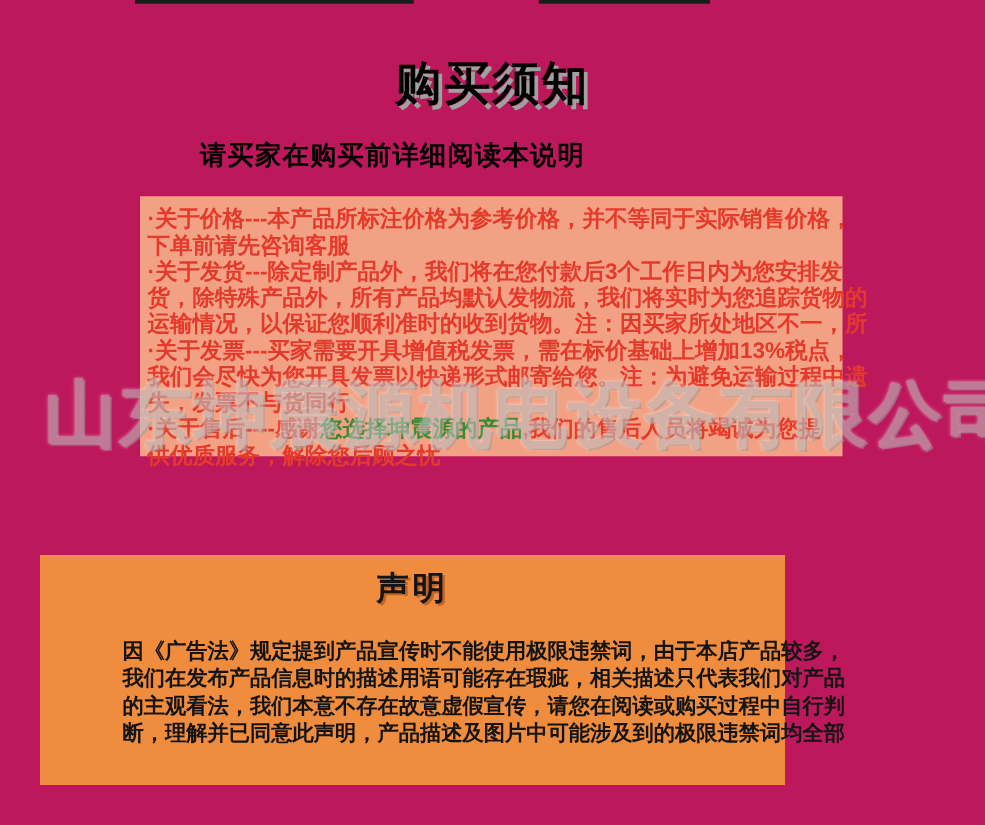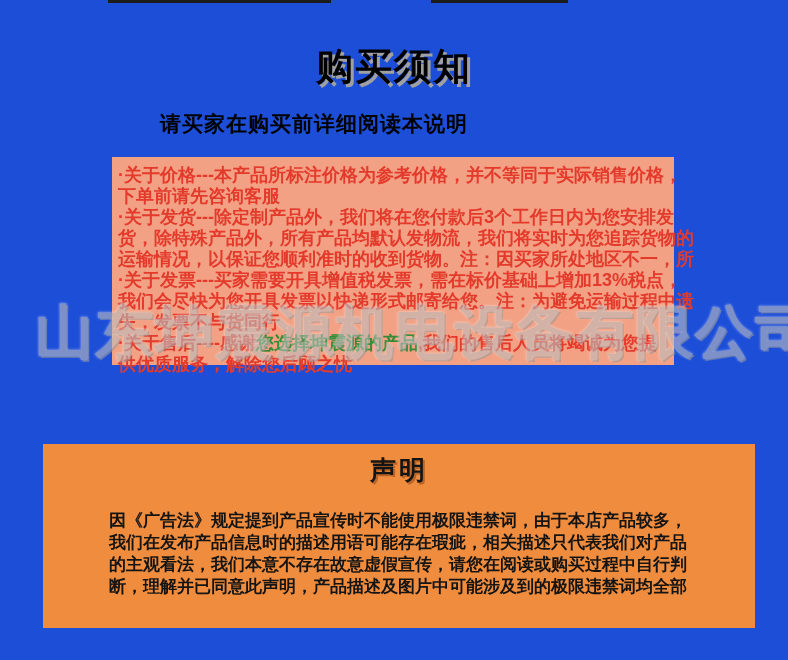--- a/index.html
+++ b/index.html
@@ -1,19 +1,19 @@
 <!DOCTYPE html>
 <html><head>
 <meta charset="utf-8">
 <style>
   * { margin: 0; padding: 0; box-sizing: border-box; }
   html, body { width: 788px; height: 660px; background: #ffffff; overflow: hidden; }
   body { font-family: "Liberation Sans", "DejaVu Sans", sans-serif; position: relative; }
 
-  .page { position: absolute; inset: 0; width: 788px; height: 660px; background: #1d4ed8; }
+  .page { position: absolute; inset: 0; width: 788px; height: 660px; background: #be185d; }
 
   .topline { position: absolute; top: 0; height: 3px; background: #1c1c1c; }
   .topline-left  { left: 108px; width: 223px; }
   .topline-right { left: 431px; width: 137px; }
 
   .title {
     position: absolute; top: 42px; left: 0; width: 788px;
     text-align: center; font-size: 37px; font-weight: bold; color: #000000;
     letter-spacing: 2px; text-shadow: 3px 3px 0 #a0a0a0;
   }
@@ -36,21 +36,21 @@
 
   .watermark {
     position: absolute; top: 300px; left: 0; width: 788px; height: 66px;
     font-size: 58px; line-height: 64px; font-weight: bold;
     color: #bdbdbd; letter-spacing: 2px; white-space: nowrap;
     text-shadow: 0 0 3px #ffffff, 2px 2px 0 #8f8f8f;
     opacity: 0.6; z-index: 5; text-align: center; pointer-events: none; margin-left: 31px;
   }
 
   .statement-box {
-    position: absolute; top: 444px; left: 43px; width: 712px; height: 184px;
+    position: absolute; top: 444px; left: 32px; width: 596px; height: 184px;
     background: #ef8c3d; z-index: 1;
   }
   .statement-title {
     margin-top: 9px; text-align: center;
     font-size: 26px; font-weight: bold; color: #141414;
     letter-spacing: 3px; text-shadow: 2px 2px 0 rgba(90,30,0,0.35);
   }
   .statement-body {
     margin-top: 22px; padding-left: 66px; padding-right: 53px;
   }

